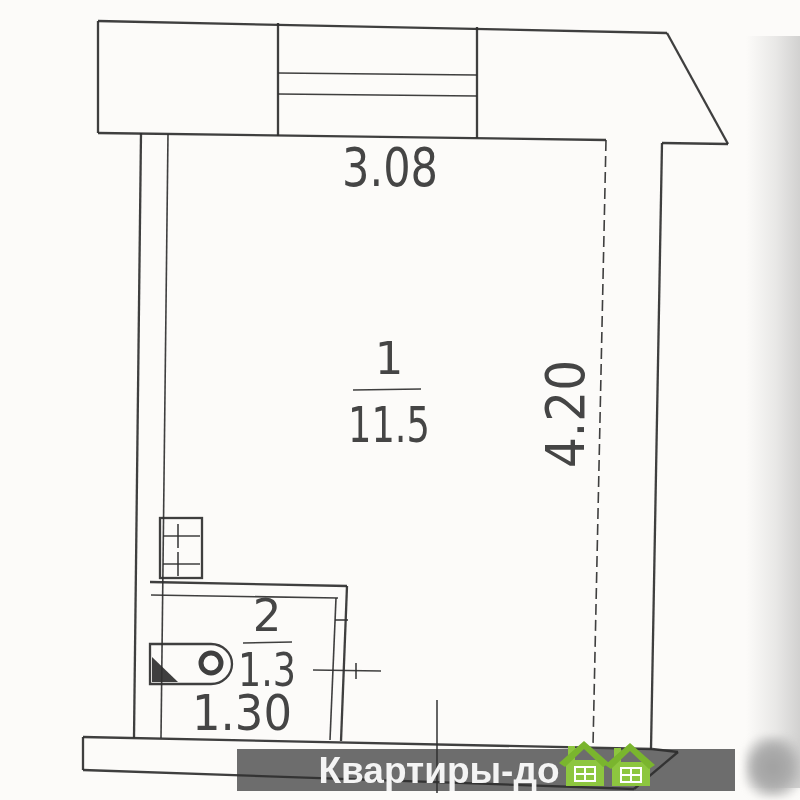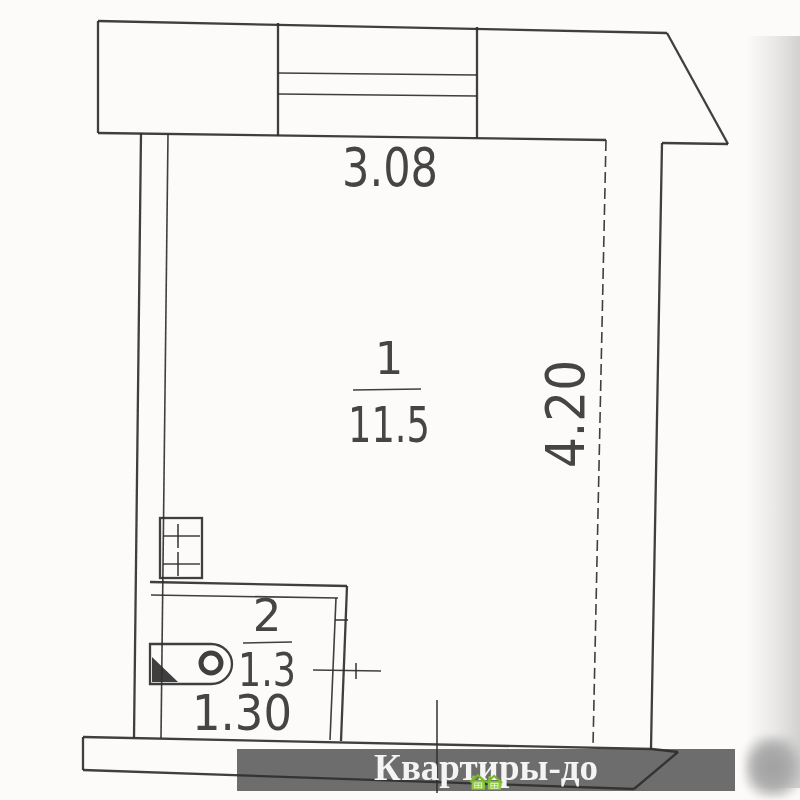--- a/index.html
+++ b/index.html
@@ -24,24 +24,23 @@
   }
   
   .wm-band {
     position: absolute; left: 237px; top: 749px; width: 498px; height: 42px;
     background: var(--band, #6d6d6d);
   }
   .wm-content {
     position: absolute; left: 237px; top: 749px; width: 498px; height: 42px;
     display: flex; align-items: center; justify-content: center;
     color: var(--watermark-text, #f4f4f4);
-    font-family: Liberation Serif, serif;
+    font-family: Liberation Sans, sans-serif;
     font-weight: 700; font-size: 37px; line-height: 1; letter-spacing: 0px;
     white-space: nowrap;
-    flex-direction: column;
   }
   .wm-content .houses { margin: -14px -2px 0 -2px; display: block; }
   
   svg.plan { position: absolute; left: 0; top: 0; }
   .ln  { stroke: var(--ink, #2f2f2f); stroke-width: 2.3; fill: none; stroke-linecap: butt; opacity: 0.92; }
   .thin { stroke-width: 1.6; }
   .dash { stroke-dasharray: 11 5; }
   .fillink { fill: var(--ink, #2f2f2f); opacity: 0.92; }
   .num {
     font-family: "DejaVu Sans", sans-serif;

